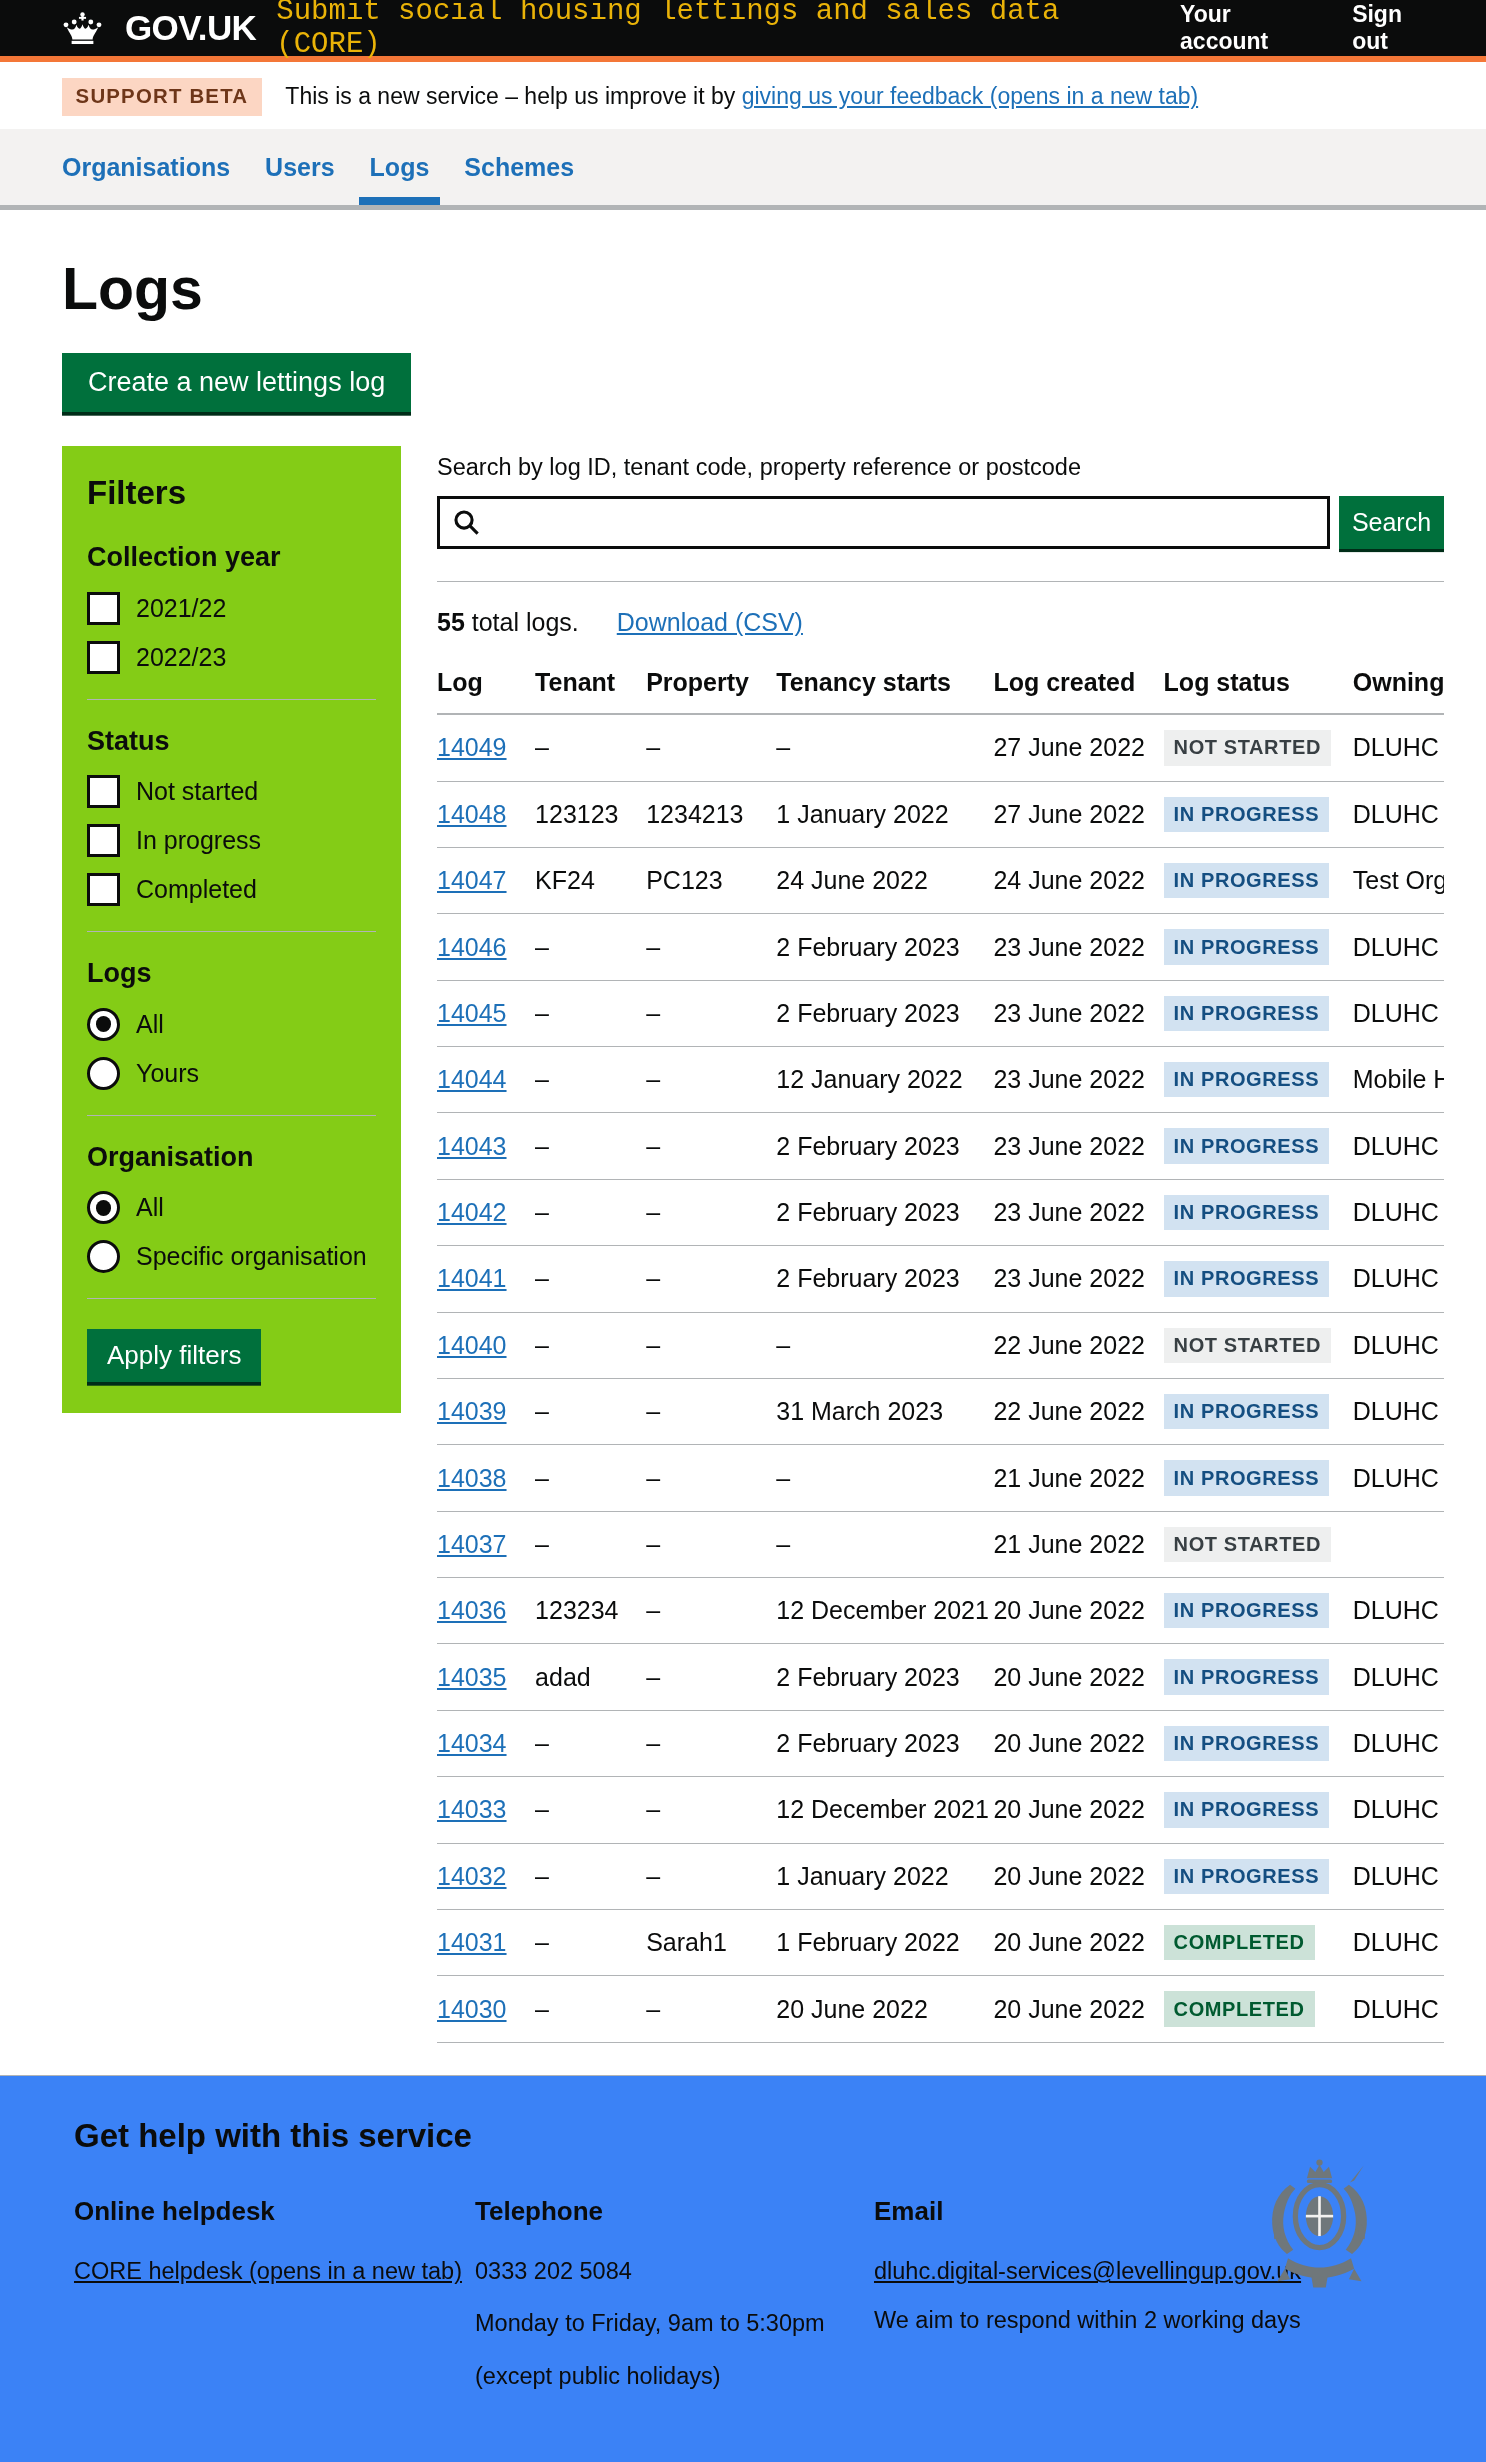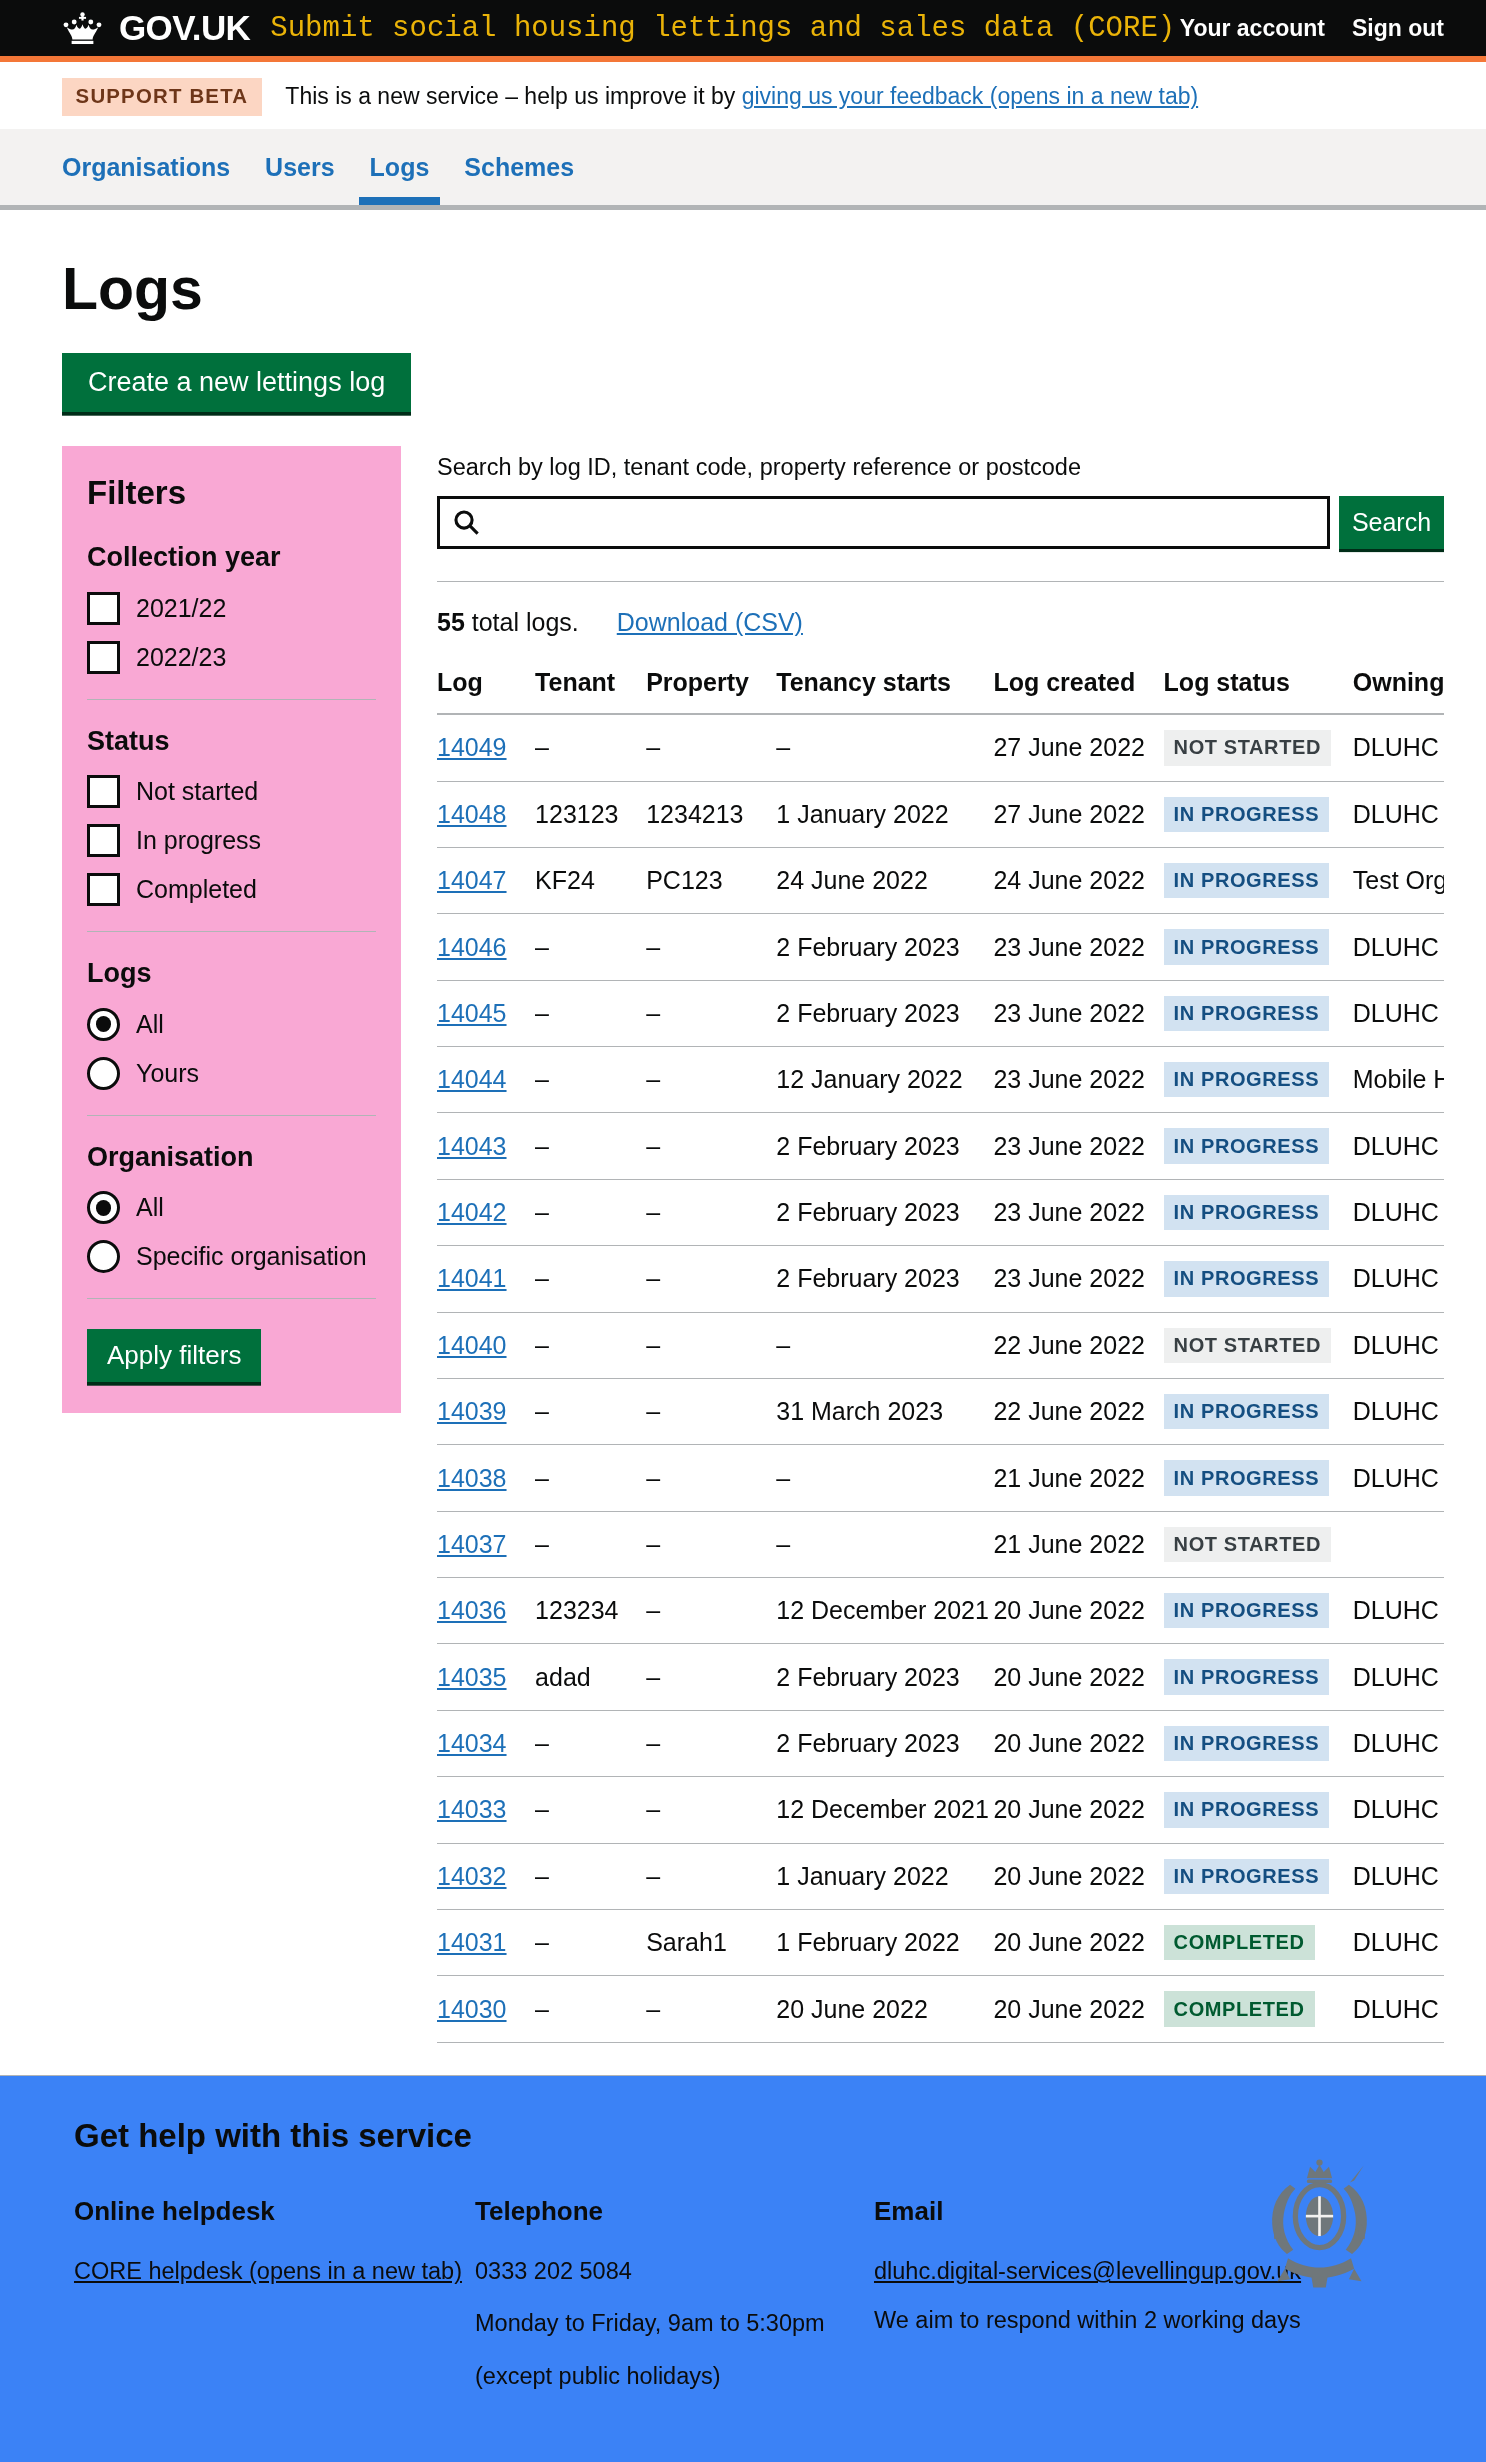--- a/index.html
+++ b/index.html
@@ -7,21 +7,21 @@
   body {
     width:1486px; height:2462px; overflow:hidden; position:relative;
     font-family:"Liberation Sans", sans-serif; color:#0b0c0c; background:#fff;
   }
   a { cursor:pointer; }
 
   
   .govuk-header { background:#0b0c0c; height:62px; border-bottom:6.2px solid #f47738; display:flex; align-items:center; }
   .header-inner { margin:0 42px 0 62px; width:1382px; display:flex; align-items:center; }
   .crown svg { display:block; }
-  .logotype { font-size:35px; font-weight:bold; color:#fff; margin-left:16px; letter-spacing:-0.6px; }
+  .logotype { font-size:35px; font-weight:bold; color:#fff; margin-left:22px; letter-spacing:-0.6px; }
   .service-name { font-size:29px; color:#eab308; margin-left:20px; text-decoration:none;font-family:Liberation Mono, monospace; }
   .header-links { margin-left:auto; display:flex; gap:27px; }
   .header-link { color:#fff; font-weight:bold; font-size:23px; text-decoration:none; }
 
   
   .phase-banner { margin:0 42px 0 62px; padding:16px 0 13.6px; display:flex; align-items:center; }
   .tag-beta { background:#fcd6c3; color:#6e3619; font-weight:bold; font-size:20.4px; letter-spacing:1.2px; padding:7.4px 13.6px; white-space:nowrap; }
   .banner-text { font-size:23px; margin-left:23.5px; }
   .banner-text a { color:#1d70b8; text-decoration:underline; }
 
@@ -33,21 +33,21 @@
 
   
   .container { margin:0 42px 0 62px; width:1382px; }
   h1.page-title { font-size:59px; font-weight:bold; margin:45px 0 0; }
   .govuk-button { display:inline-block; background:#00703c; color:#fff; border:none; box-shadow:0 3.7px 0 #002d18; cursor:pointer; font-family:inherit; }
   .create-btn { margin-top:30px; font-size:27px; padding:13.6px 26px; }
 
   .columns { display:flex; margin-top:34px; align-items:flex-start; }
 
   
-  .filters { width:339px; background:#f9a8d4; padding:28.5px 25px 31px; flex:none; }
+  .filters { width:339px; background:#84cc16; padding:28.5px 25px 31px; flex:none; }
   .filters-title { font-size:33px; font-weight:bold; margin:0 0 30px; }
   .filter-group-label { font-size:27px; font-weight:bold; margin:0 0 18.6px; }
   .option-row { display:flex; align-items:center; margin-bottom:16px; }
   .checkbox { width:33px; height:33px; border:3.1px solid #0b0c0c; background:#fff; flex:none; }
   .radio { width:33px; height:33px; border:3.1px solid #0b0c0c; border-radius:50%; background:#fff; flex:none; position:relative; }
   .radio.selected::after { content:""; position:absolute; inset:5.6px; background:#0b0c0c; border-radius:50%; }
   .option-label { font-size:25px; margin-left:16px; }
   .filter-divider { border:none; border-top:1.2px solid #b1b4b6; margin:25px 0 26px; }
   .apply-btn { font-size:26px; padding:11px 20px; margin-top:3.7px; }
 

